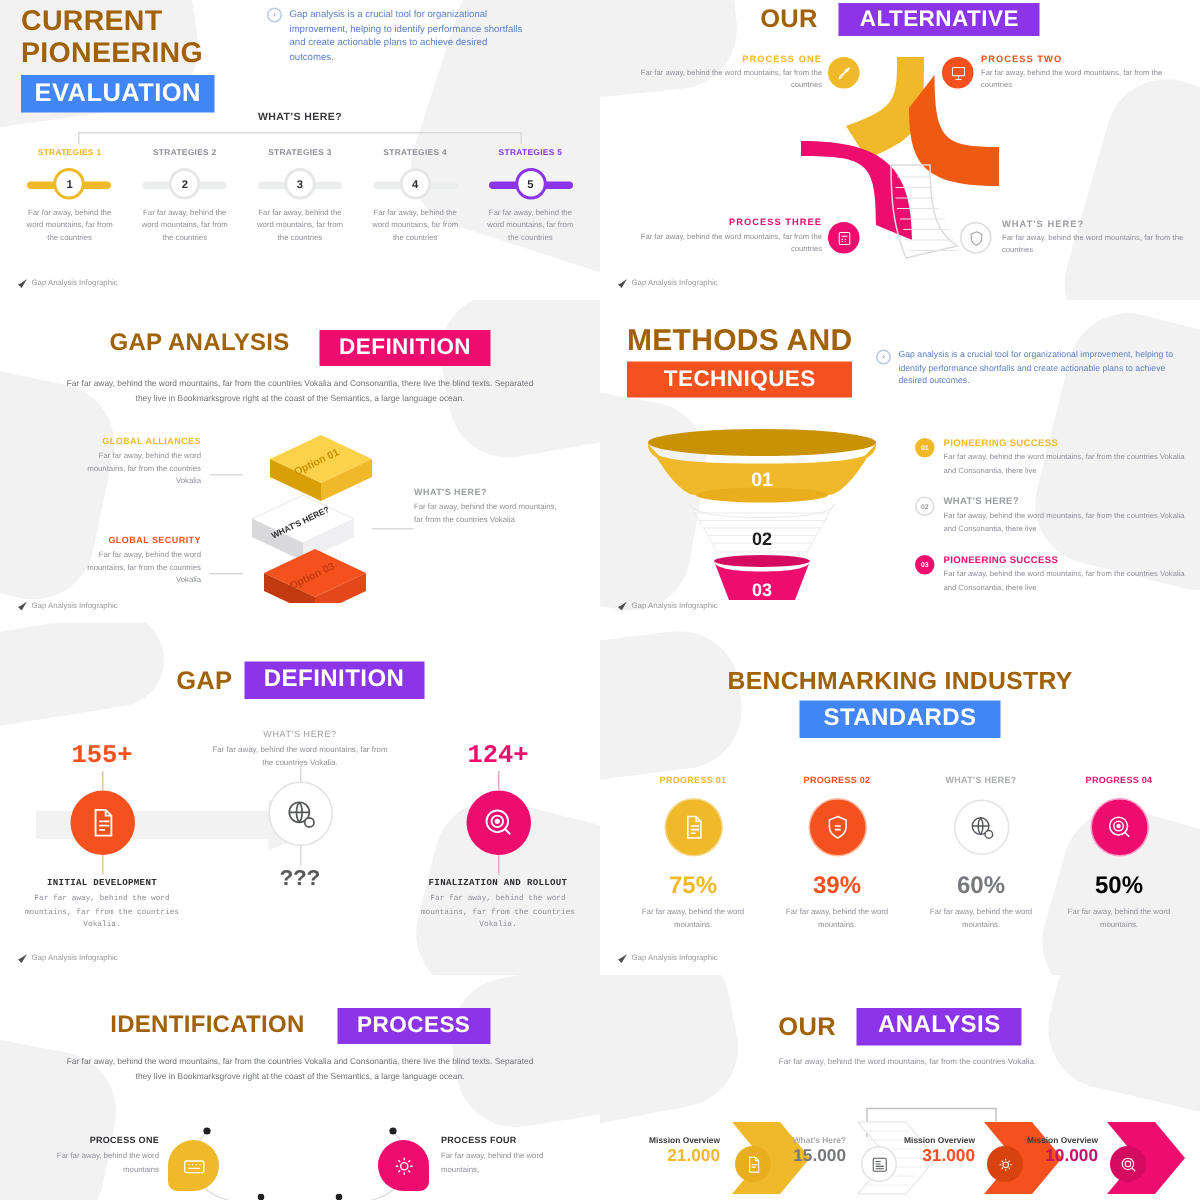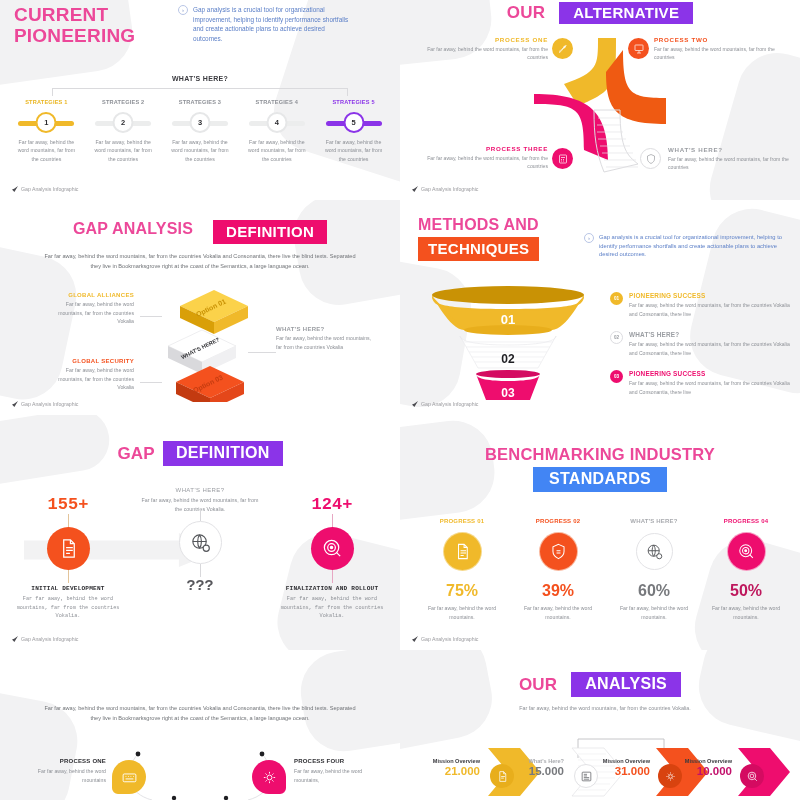--- a/index.html
+++ b/index.html
@@ -25,21 +25,21 @@
   .blob {
     position: absolute;
     background: #f2f2f3;
     pointer-events: none;
   }
   .blob.r { border-radius: 40px; }
 
   
   .h-black {
     font-weight: bold;
-    color: #ec4899;
+    color: #a16207;
     letter-spacing: .2px;
     line-height: 1.12;
   }
   .badge {
     display: inline-block;
     color: #ffffff;
     font-weight: bold;
     text-align: center;
     letter-spacing: .3px;
   }
@@ -135,21 +135,21 @@
   .s3-lead {
     position: absolute; left: 42px; right: 42px; top: 52px;
     text-align: center; font-size: 5.6px; line-height: 1.75;
   }
   .sidelbl { position: absolute; width: 86px; }
   .sidelbl .t { font-size: 6px; font-weight: bold; letter-spacing: .3px; }
   .sidelbl .d { font-size: 5.2px; color: #8d9096; line-height: 1.65; margin-top: 2px; }
 
   
   .s4-head { position: absolute; left: 18px; top: 16px; }
-  .s4-head .l1 { font-size: 16px; }
+  .s4-head .l1 { font-size: 20px; }
   .s4-head .badge { font-size: 15px; padding: 3px 10px 4px; margin-top: 3px; display: block; }
   .s4-note { position: absolute; left: 184px; top: 33px; width: 200px; display: flex; gap: 5px; }
   .s4-note p { font-size: 5.8px; }
   .frow { position: absolute; left: 210px; width: 182px; display: flex; gap: 6px; }
   .fnum {
     width: 13px; height: 13px; border-radius: 50%; flex: none;
     font-size: 4.6px; color: #fff; text-align: center; line-height: 13px; font-weight: bold;
   }
   .frow .t { font-size: 6.4px; font-weight: bold; letter-spacing: .2px; }
   .frow .d { font-size: 5.1px; color: #8d9096; line-height: 1.7; margin-top: 2px; }
@@ -241,20 +241,21 @@
 
 <div class="sheet">
 
   <div class="slide">
     <div class="blob r" style="left:-70px;top:-40px;width:200px;height:120px;transform:rotate(-8deg);"></div>
     <div class="blob r" style="left:290px;top:-30px;width:180px;height:200px;transform:rotate(18deg);"></div>
 
     <div class="s1-head">
       <div class="h-black l1">CURRENT</div>
       <div class="h-black l1">PIONEERING</div>
+      <div class="badge blue">EVALUATION</div>
     </div>
 
     <div class="s1-note">
       <div class="circ-arrow">›</div>
       <p class="blue-txt">Gap analysis is a crucial tool for organizational improvement, helping to identify performance shortfalls and create actionable plans to achieve desired outcomes.</p>
     </div>
 
     <div class="whats-here-lbl" style="top:75px;">WHAT'S HERE?</div>
     <div class="strip"></div>
 
@@ -625,34 +626,38 @@
     <div class="pcol" style="left:300px;">
       <div class="cap" style="color:#ee0d6e;">PROGRESS 04</div>
       <div class="pcirc" style="background:#ee0d6e;box-shadow:0 0 0 1px #f79cc3;">
         <svg viewBox="0 0 24 24" fill="none" stroke="#fff" stroke-width="1.3">
             <circle cx="11" cy="11" r="7.5"></circle>
             <circle cx="11" cy="11" r="4"></circle>
             <circle cx="11" cy="11" r="1.2" fill="#fff"></circle>
             <path d="M16 16l4 4"></path>
           </svg>
       </div>
-      <div class="pct" style="color:#be185d;">50%</div>
+      <div class="pct" style="color:#000000;">50%</div>
       <div class="d">Far far away, behind the word mountains.</div>
     </div>
 
     <div class="footer">
       <span class="mark"></span>
       <span>Gap Analysis Infographic</span>
     </div>
   </div>
 
   <div class="slide">
     <div class="blob r" style="left:-56px;top:46px;width:130px;height:120px;transform:rotate(11deg);"></div>
     <div class="blob r" style="left:302px;top:-4px;width:150px;height:100px;transform:rotate(-9deg);"></div>
 
+    <div class="s7-head">
+      <div class="h-black l1">IDENTIFICATION</div>
+      <div class="badge purple">PROCESS</div>
+    </div>
     <div class="s7-lead body-txt">Far far away, behind the word mountains, far from the countries Vokalia and Consonantia, there live the blind texts. Separated they live in Bookmarksgrove right at the coast of the Semantics, a large language ocean.</div>
 
     <svg style="position:absolute;left:112px;top:100px;" width="176" height="50" viewBox="0 0 176 50">
       <path d="M26 4 C10 22 16 44 40 50" fill="none" stroke="#dcdcdf" stroke-width=".8"></path>
       <path d="M150 4 C166 22 160 44 136 50" fill="none" stroke="#dcdcdf" stroke-width=".8"></path>
       <circle cx="26" cy="4" r="2.4" fill="#1f1f23"></circle>
       <circle cx="150" cy="4" r="2.4" fill="#1f1f23"></circle>
       <circle cx="62" cy="48" r="2.2" fill="#1f1f23"></circle>
       <circle cx="114" cy="48" r="2.2" fill="#1f1f23"></circle>
     </svg>

